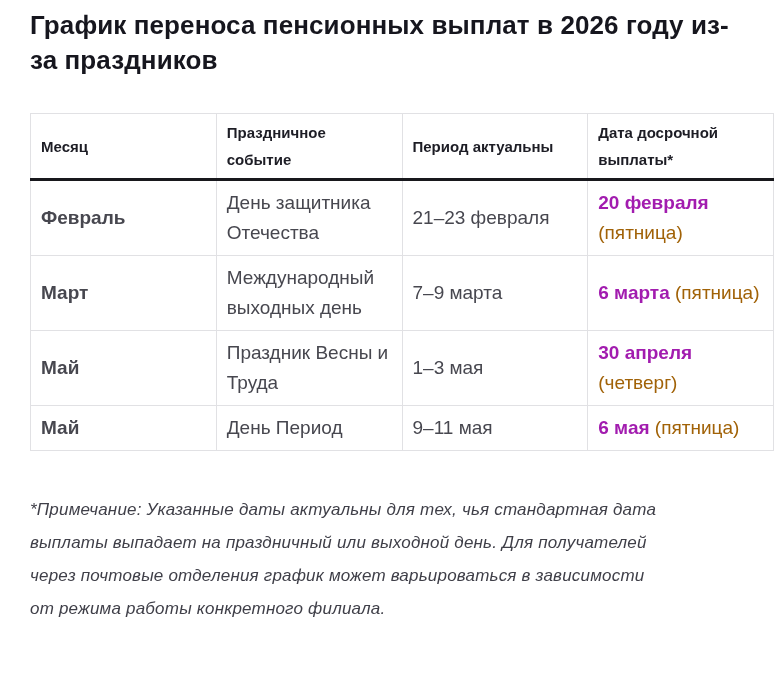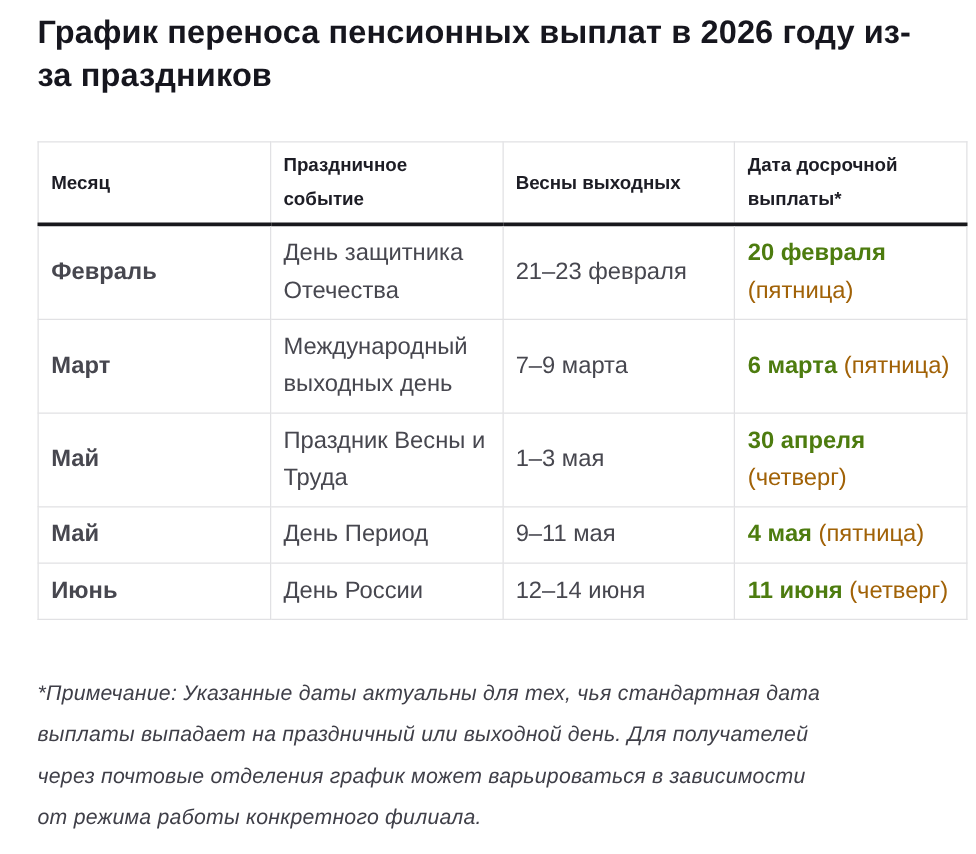--- a/index.html
+++ b/index.html
@@ -43,21 +43,21 @@
   table.schedule td {
     font-size: 19px;
     line-height: 30px;
     color: #47474f;
     vertical-align: middle;
     padding: 7px 12px 7px 10px;
     border: 1px solid #e1e1e4;
   }
   td.month-cell, .payment-date {
     font-weight: 700;
-    color: #4d7c0f;
+    color: #a21caf;
   }
   .payment-weekday { color: #a16207; font-weight: 400; }
   .payment-weekday.block { display: block; }
   .footnote {
     margin-top: 42px;
     font-style: italic;
     font-size: 17px;
     line-height: 33px;
     color: #3f3f48;
     max-width: 640px;
@@ -75,21 +75,21 @@
     <colgroup>
         <col>
         <col>
         <col>
         <col>
       </colgroup>
     <thead>
       <tr>
         <th>Месяц</th>
         <th>Праздничное событие</th>
-        <th>Весны выходных</th>
+        <th>Период актуальны</th>
         <th>Дата досрочной выплаты*</th>
       </tr>
     </thead>
     <tbody>
   <tr>
     <td class="month-cell">Февраль</td>
     <td class="event-cell">День защитника Отечества</td>
     <td class="period-cell">21–23 февраля</td>
     <td class="payment-cell">
       <span class="payment-date">20 февраля</span><span class="payment-weekday block"> (пятница)</span>
@@ -112,31 +112,23 @@
     <td class="payment-cell">
       <span class="payment-date">30 апреля</span><span class="payment-weekday"> (четверг)</span>
     </td>
   </tr>
 
   <tr>
     <td class="month-cell">Май</td>
     <td class="event-cell">День Период</td>
     <td class="period-cell">9–11 мая</td>
     <td class="payment-cell">
-      <span class="payment-date">4 мая</span><span class="payment-weekday"> (пятница)</span>
+      <span class="payment-date">6 мая</span><span class="payment-weekday"> (пятница)</span>
     </td>
   </tr>
 
-  <tr>
-    <td class="month-cell">Июнь</td>
-    <td class="event-cell">День России</td>
-    <td class="period-cell">12–14 июня</td>
-    <td class="payment-cell">
-      <span class="payment-date">11 июня</span><span class="payment-weekday"> (четверг)</span>
-    </td>
-  </tr>
 
 </tbody>
   </table>
 
   <p class="footnote">*Примечание: Указанные даты актуальны для тех, чья стандартная дата выплаты выпадает на праздничный или выходной день. Для получателей через почтовые отделения график может варьироваться в зависимости от режима работы конкретного филиала.</p>
 
 </div>
 
 </body></html>

